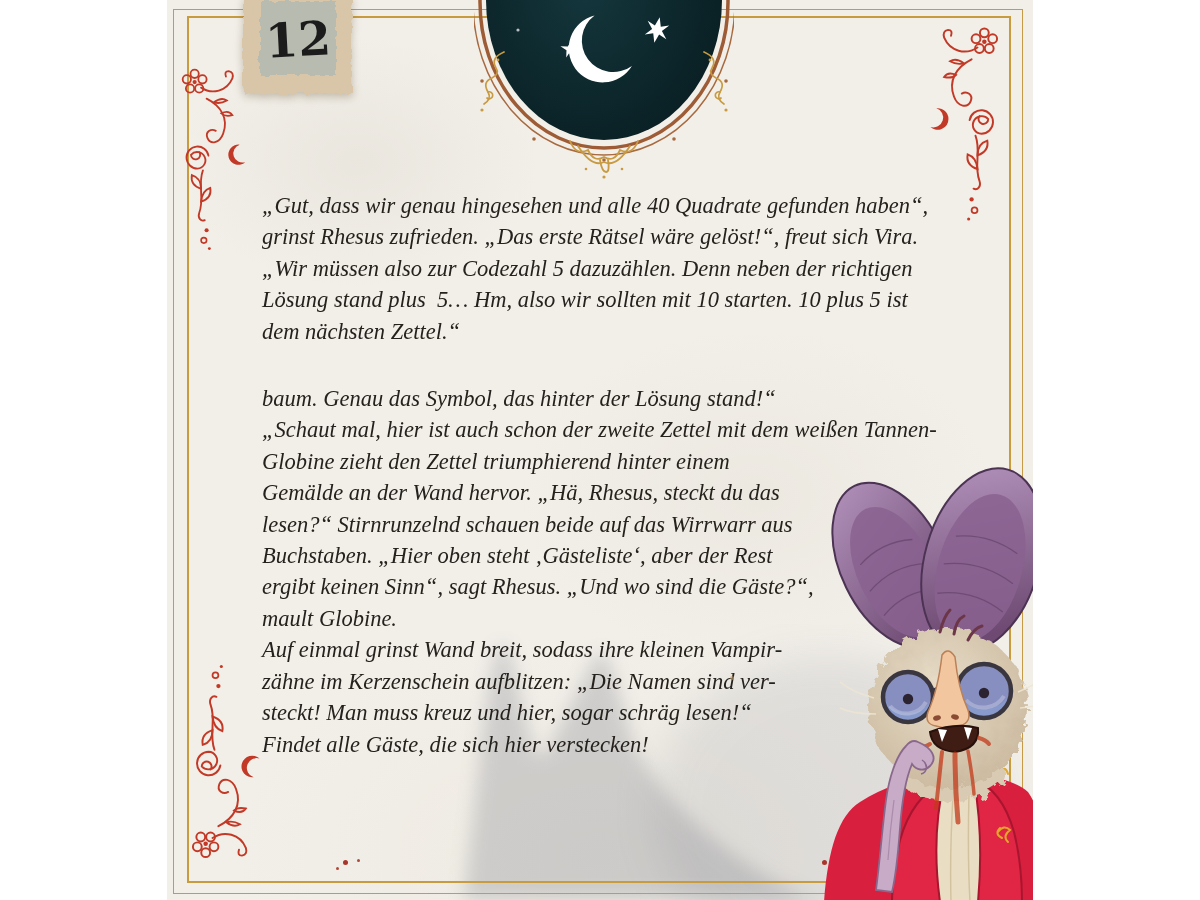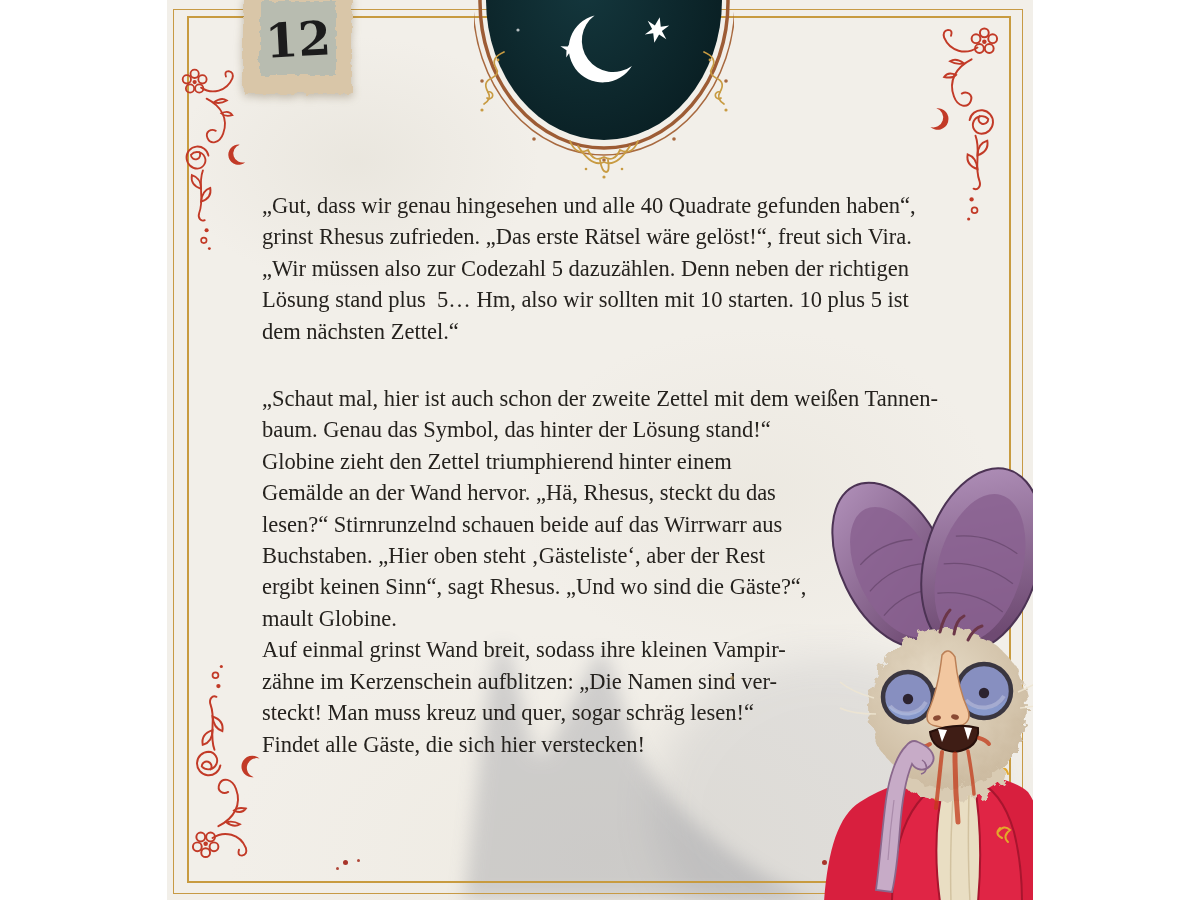--- a/index.html
+++ b/index.html
@@ -19,21 +19,21 @@
   .fl-tl{left:12px;top:62px;width:92px;height:192px;}
   .fl-tr{left:736px;top:20px;width:98px;height:205px;transform:scaleX(-1);}
   .fl-bl{left:22px;top:652px;width:98px;height:222px;transform:scaleY(-1);}
   .medallion{position:absolute;left:307px;top:0;width:260px;height:185px;}
   .stamp{position:absolute;left:71px;top:-4px;width:119px;height:106px;filter:drop-shadow(0 3px 4px rgba(110,92,60,0.35));}
   .stamp-number{position:absolute;left:24px;top:10px;width:72px;height:66px;display:flex;align-items:center;justify-content:center;
       font-family:"DejaVu Serif", serif;font-weight:bold;font-size:47px;color:#1c1c1c;transform:rotate(-3deg);}
   .shadow-layer{position:absolute;left:0;top:0;width:866px;height:900px;pointer-events:none;}
   .text-block{position:absolute;left:95px;top:190px;width:730px;color:#25221e;
       font-size:22.5px;line-height:31.4px;}
-  .para .line{white-space:pre;}
+  .para .line{white-space:pre;font-style:italic;}
   .para + .para{margin-top:36px;}
   .bat{position:absolute;left:655px;top:460px;width:215px;height:442px;}
   .speck{position:absolute;border-radius:50%;}
   .sp1{left:176px;top:860px;width:5px;height:5px;background:#a8342a;}
   .sp2{left:190px;top:859px;width:3px;height:3px;background:#b0483a;}
   .sp3{left:655px;top:860px;width:5px;height:5px;background:#a8342a;}
   .sp4{left:169px;top:867px;width:3px;height:3px;background:#b0483a;}
   .sp5{left:563px;top:676px;width:4px;height:4px;background:#c2a06a;opacity:.6;}
 </style>
 </head>
@@ -171,31 +171,31 @@
 
     <div class="text-block">
       <div class="para">
         <div class="line">„Gut, dass wir genau hingesehen und alle 40 Quadrate gefunden haben“,</div>
         <div class="line">grinst Rhesus zufrieden. „Das erste Rätsel wäre gelöst!“, freut sich Vira.</div>
         <div class="line">„Wir müssen also zur Codezahl 5 dazuzählen. Denn neben der richtigen</div>
         <div class="line">Lösung stand plus  5… Hm, also wir sollten mit 10 starten. 10 plus 5 ist</div>
         <div class="line">dem nächsten Zettel.“</div>
       </div>
       <div class="para">
+        <div class="line">baum. Genau das Symbol, das hinter der Lösung stand!“</div>
         <div class="line">„Schaut mal, hier ist auch schon der zweite Zettel mit dem weißen Tannen-</div>
-        <div class="line">baum. Genau das Symbol, das hinter der Lösung stand!“</div>
         <div class="line">Globine zieht den Zettel triumphierend hinter einem</div>
         <div class="line">Gemälde an der Wand hervor. „Hä, Rhesus, steckt du das</div>
         <div class="line">lesen?“ Stirnrunzelnd schauen beide auf das Wirrwarr aus</div>
         <div class="line">Buchstaben. „Hier oben steht ‚Gästeliste‘, aber der Rest</div>
         <div class="line">ergibt keinen Sinn“, sagt Rhesus. „Und wo sind die Gäste?“,</div>
         <div class="line">mault Globine.</div>
         <div class="line">Auf einmal grinst Wand breit, sodass ihre kleinen Vampir-</div>
         <div class="line">zähne im Kerzenschein aufblitzen: „Die Namen sind ver-</div>
-        <div class="line">steckt! Man muss kreuz und quer, sogar schräg lesen!“</div>
+        <div class="line">steckt! Man muss kreuz und hier, sogar schräg lesen!“</div>
         <div class="line">Findet alle Gäste, die sich hier verstecken!</div>
       </div>
     </div>
 
     <div class="speck sp1"></div>
     <div class="speck sp2"></div>
     <div class="speck sp3"></div>
     <div class="speck sp4"></div>
     <div class="speck sp5"></div>
 

